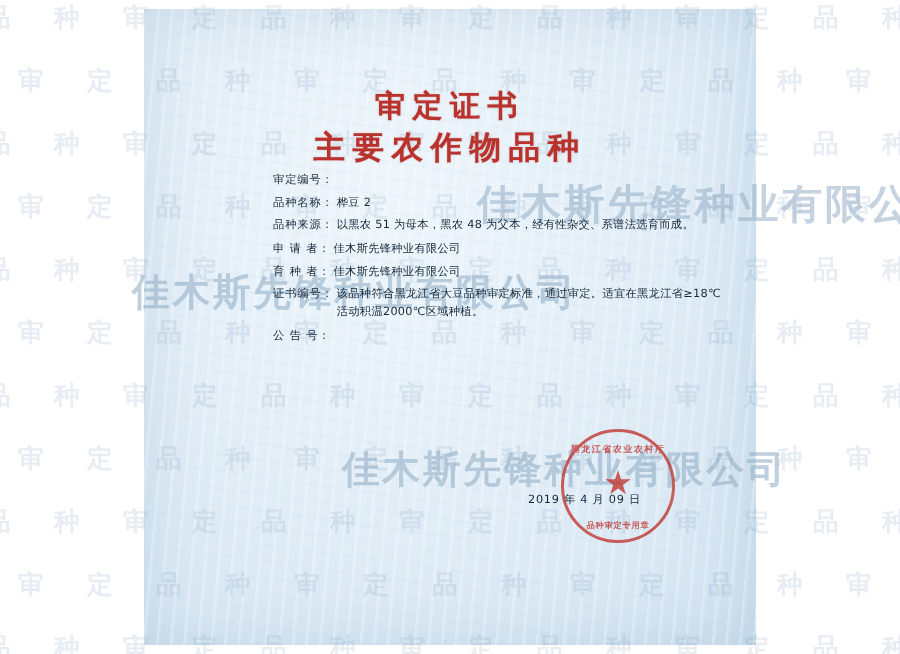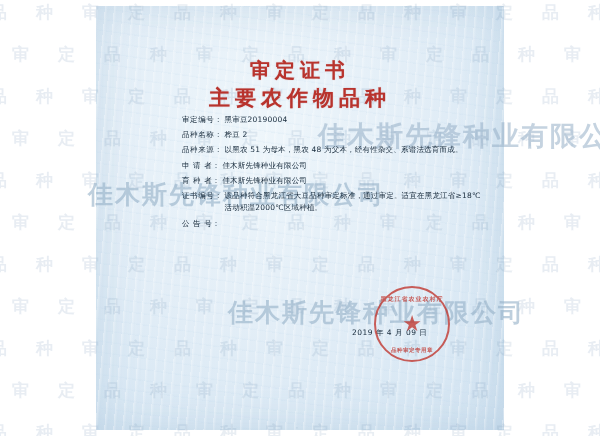--- a/index.html
+++ b/index.html
@@ -380,21 +380,20 @@
 
   <div id="title-wrap">
     <div class="title-line second">审定证书</div>
     <div class="title-line">主要农作物品种</div>
   </div>
 
   <div id="body">
 
     <div class="row">
       <span class="lbl">审定编号：</span>
-      <span class="val">黑审豆20190004</span>
     </div>
 
     <div class="row">
       <span class="lbl">品种名称：</span>
       <span class="val">桦豆 2</span>
     </div>
 
     <div class="row tall">
       <span class="lbl">品种来源：</span>
       <span class="val">以黑农 51 为母本，黑农 48 为父本，经有性杂交、系谱法选育而成。</span>

